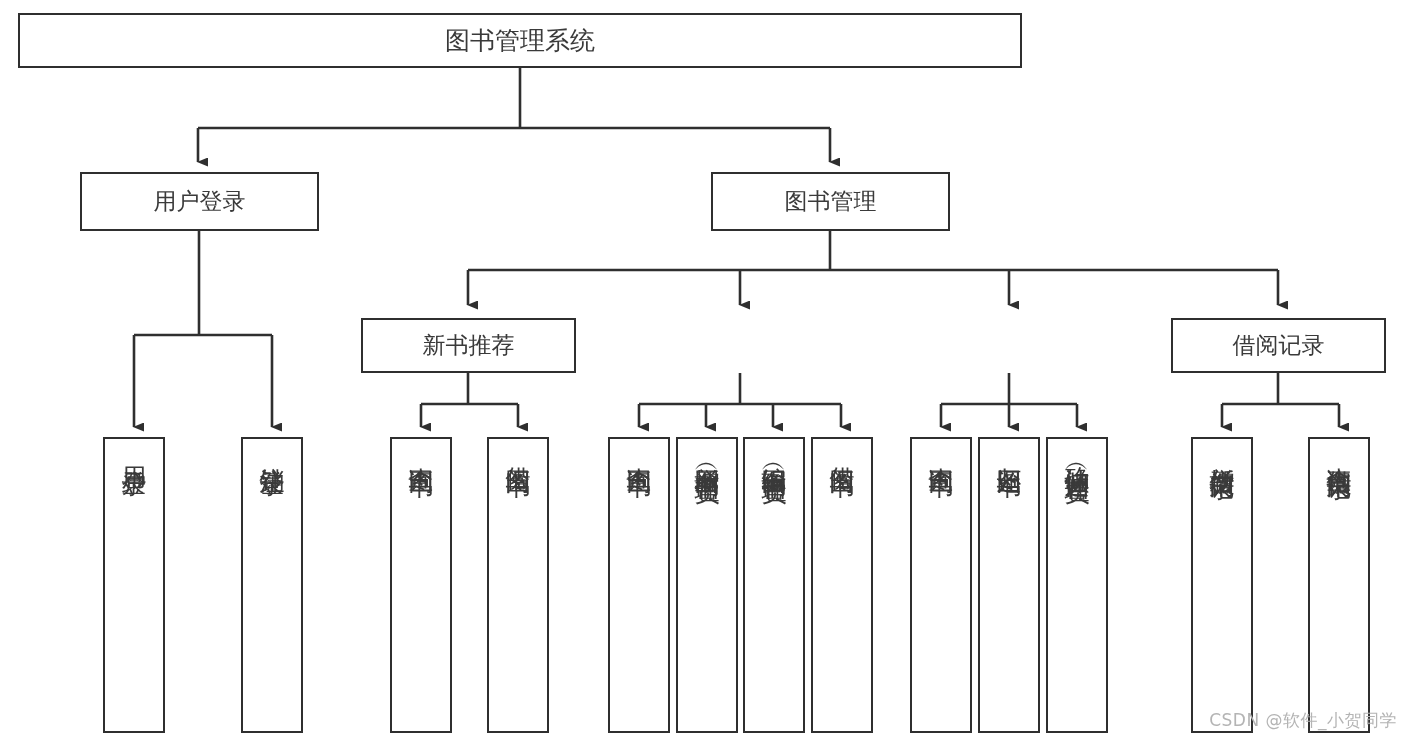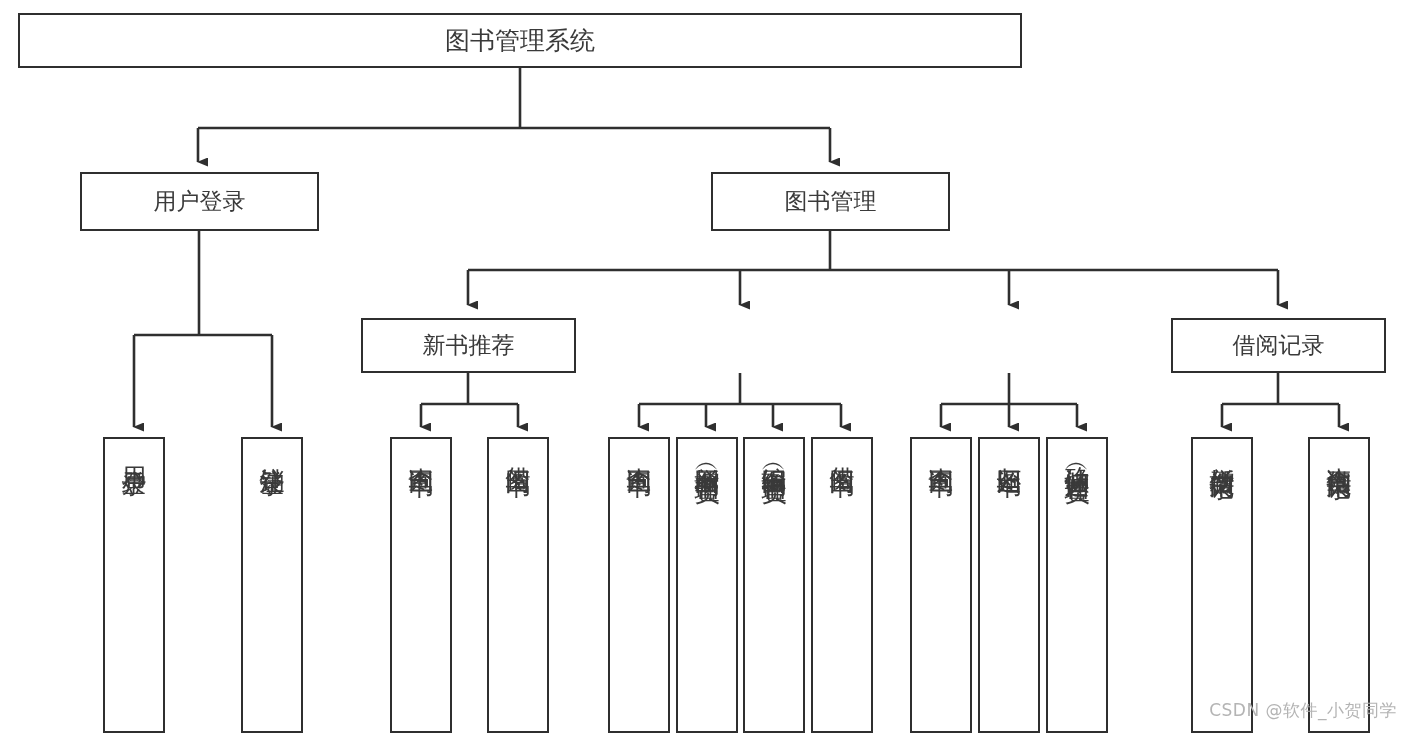--- a/index.html
+++ b/index.html
@@ -58,21 +58,21 @@
   .node-leaf .node-label {
     font-size: 25px;
     writing-mode: vertical-rl;
     text-orientation: upright;
     letter-spacing: 2px;
     line-height: 1;
   }
   #watermark {
     position: absolute;
     right: 8px;
-    bottom: 14px;
+    bottom: 4px;
     font-size: 17px;
     color: #b4b4b4;
     white-space: nowrap;
     letter-spacing: 0.5px;
   }
 </style>
 </head>
 <body>
 
 <div id="diagram-root">

